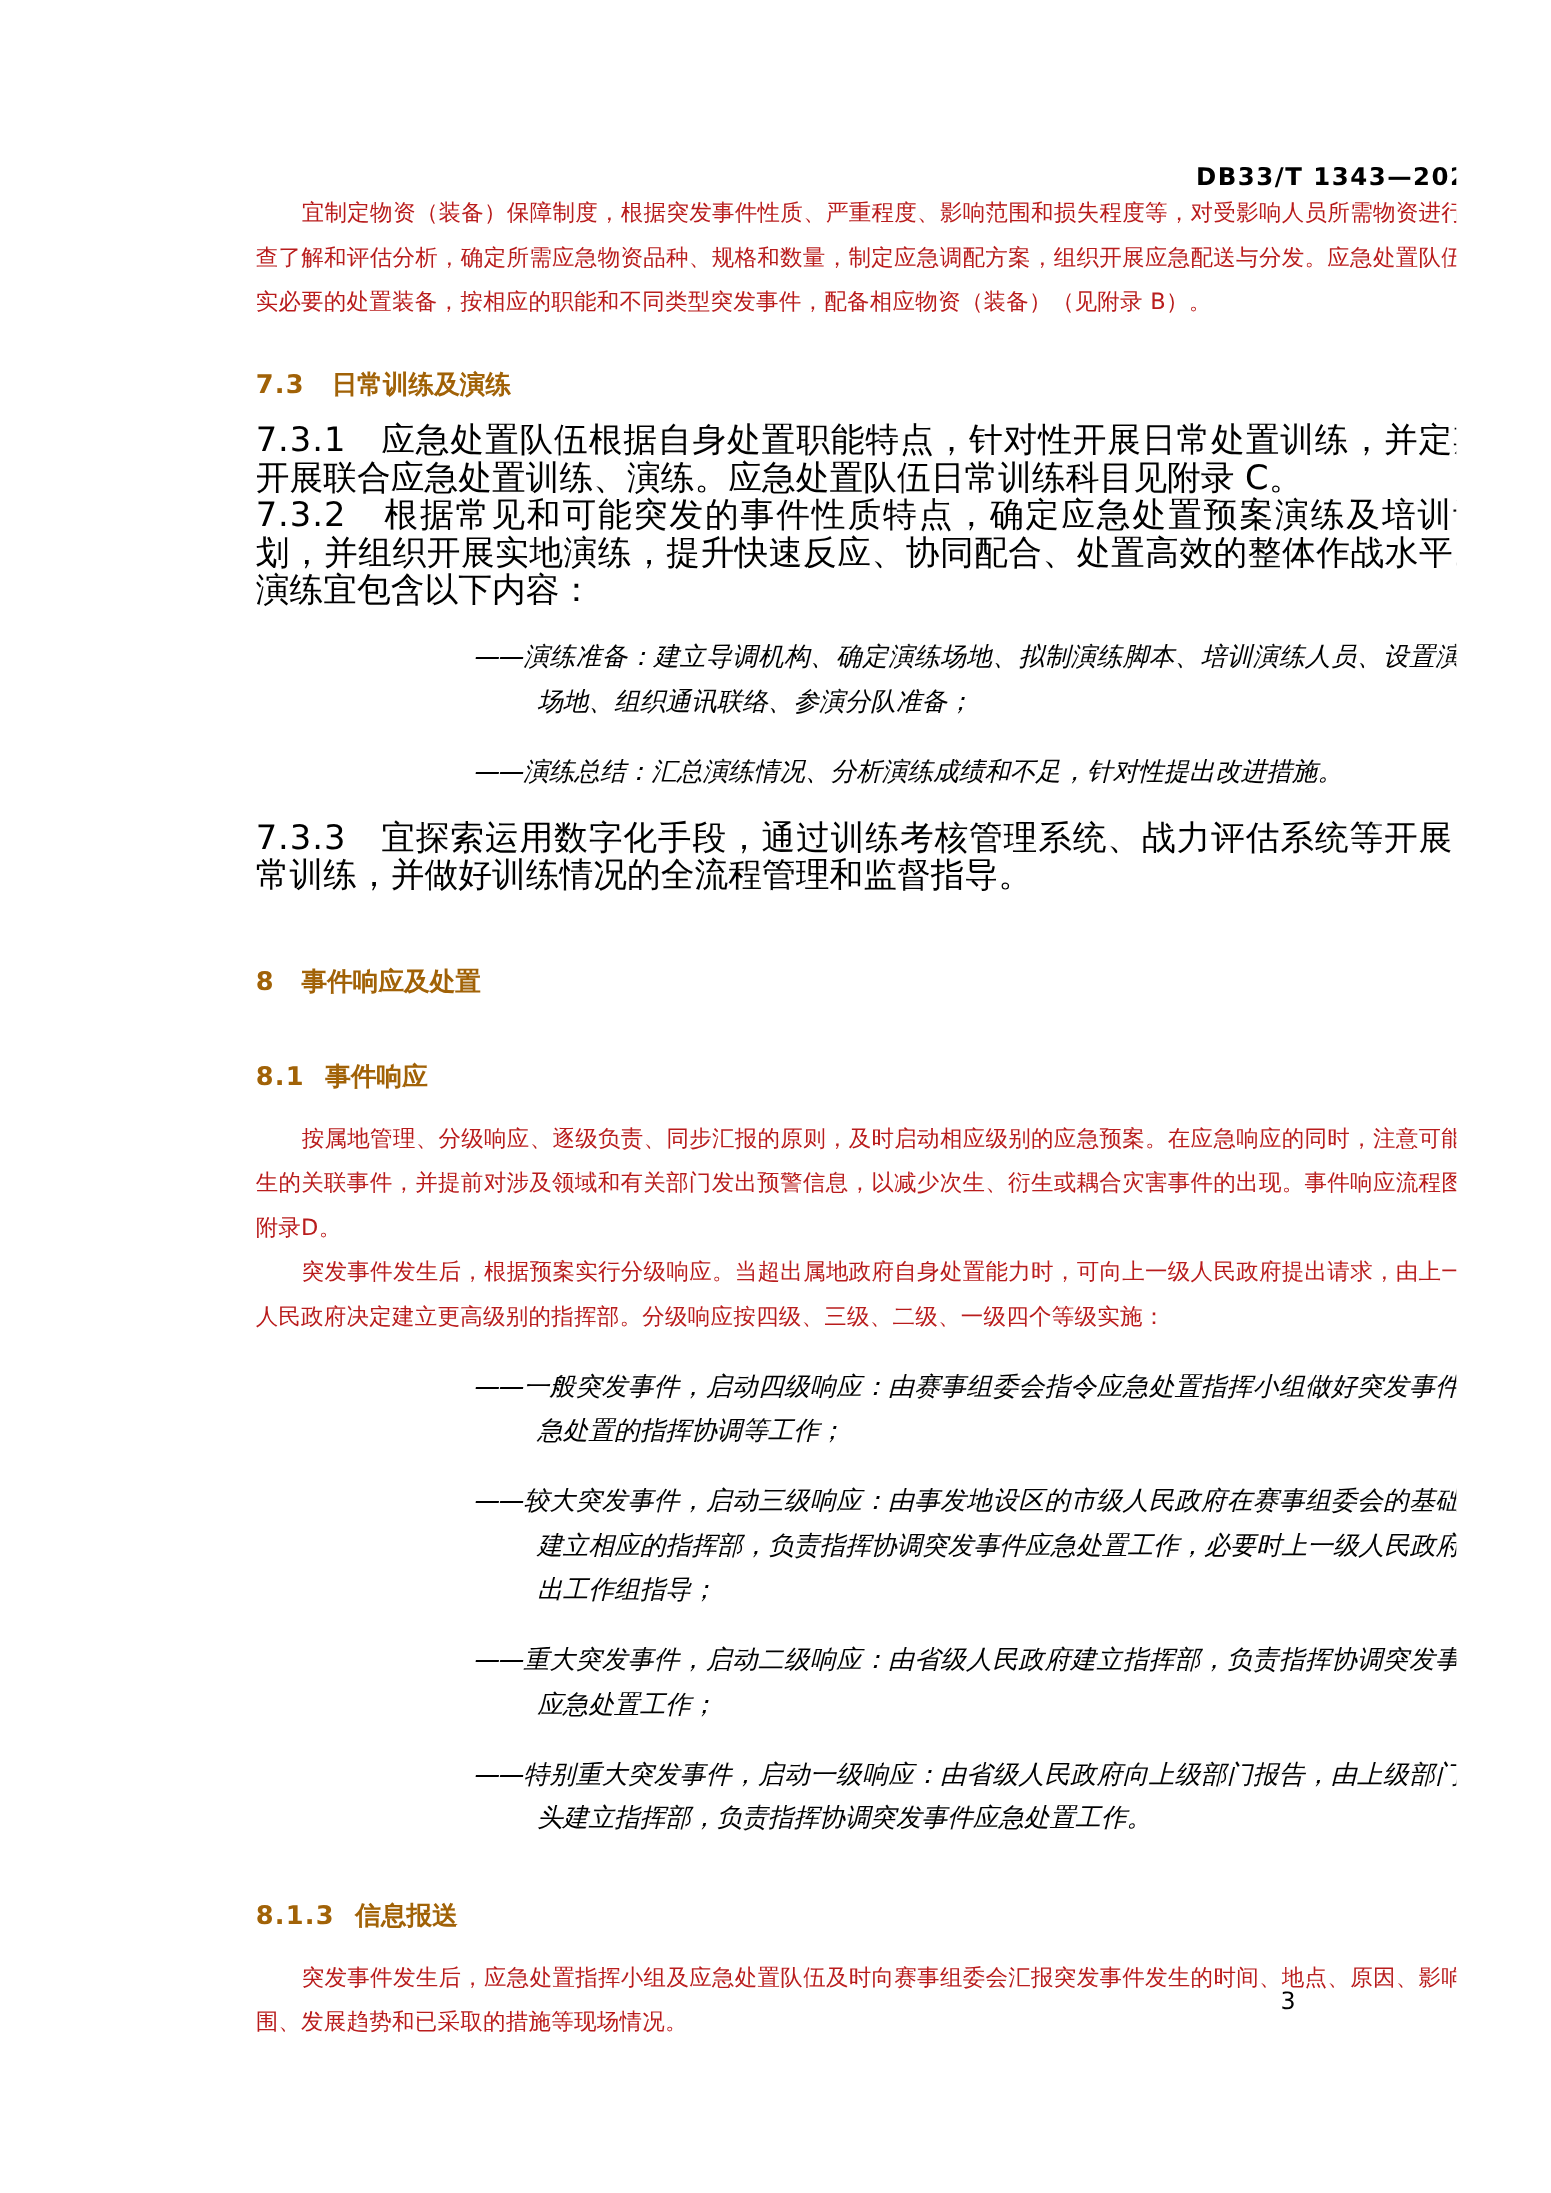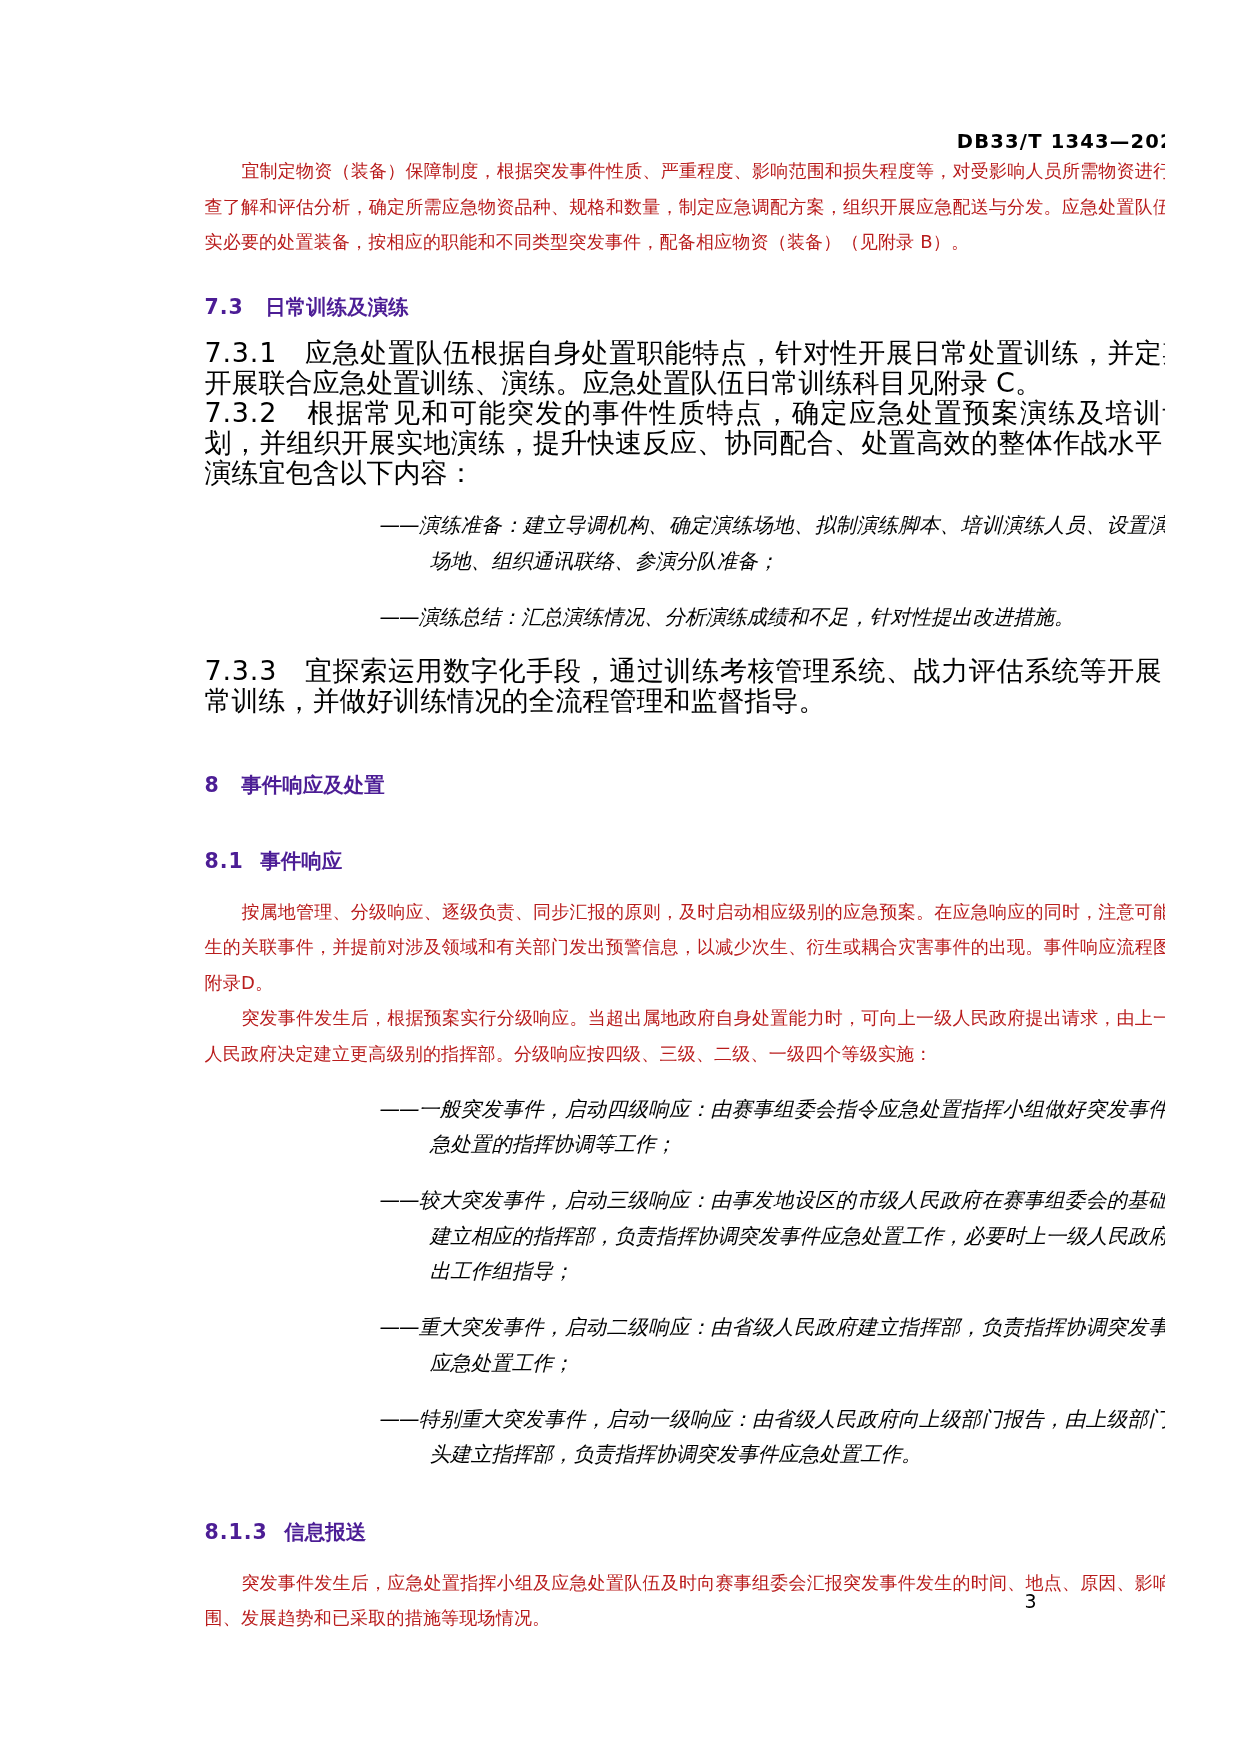--- a/index.html
+++ b/index.html
@@ -51,21 +51,21 @@
     margin-top: 37px;
   }
   .para {
     margin-top: 0;
     margin-bottom: 0;
   }
   .heading {
     font-weight: 700;
     font-size: 20.5px;
     line-height: 34px;
-    color: #4c1d95;
+    color: #a16207;
   }
   .h-sec {
     margin-top: 30px;
     margin-bottom: 14px;
   }
   .h-major {
     margin-top: 52px;
     margin-bottom: 26px;
   }
   .h-sub {

